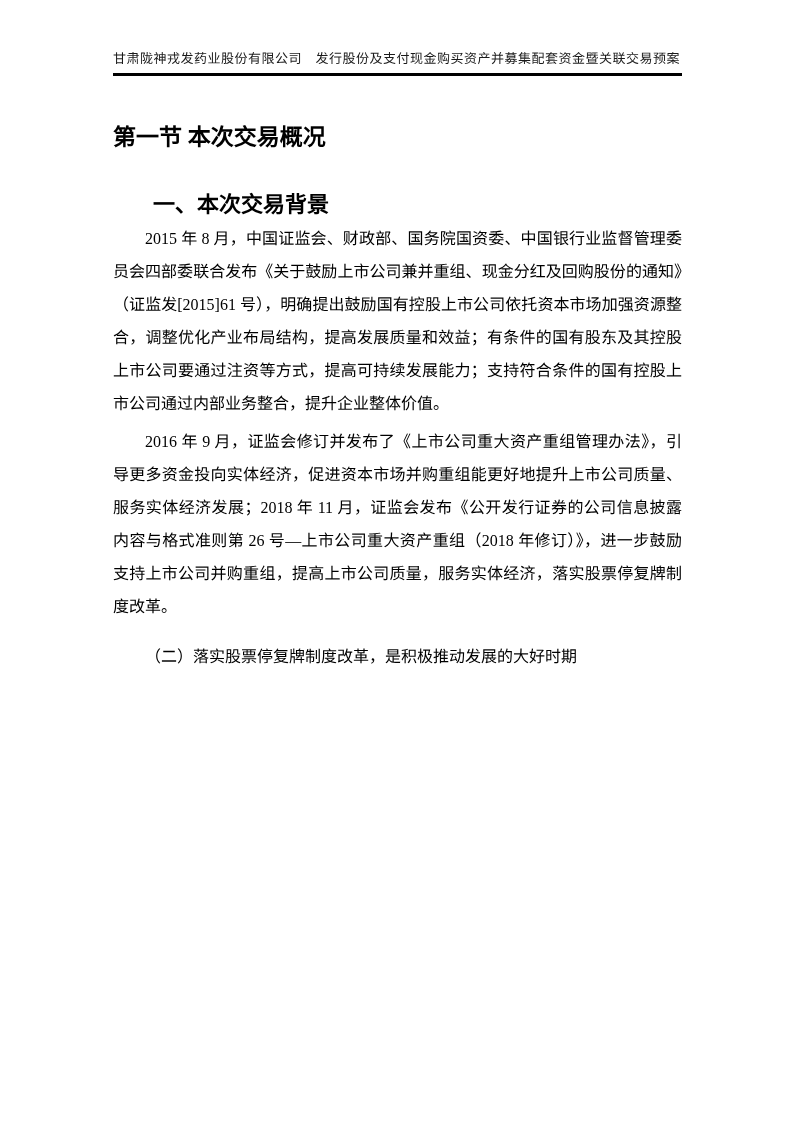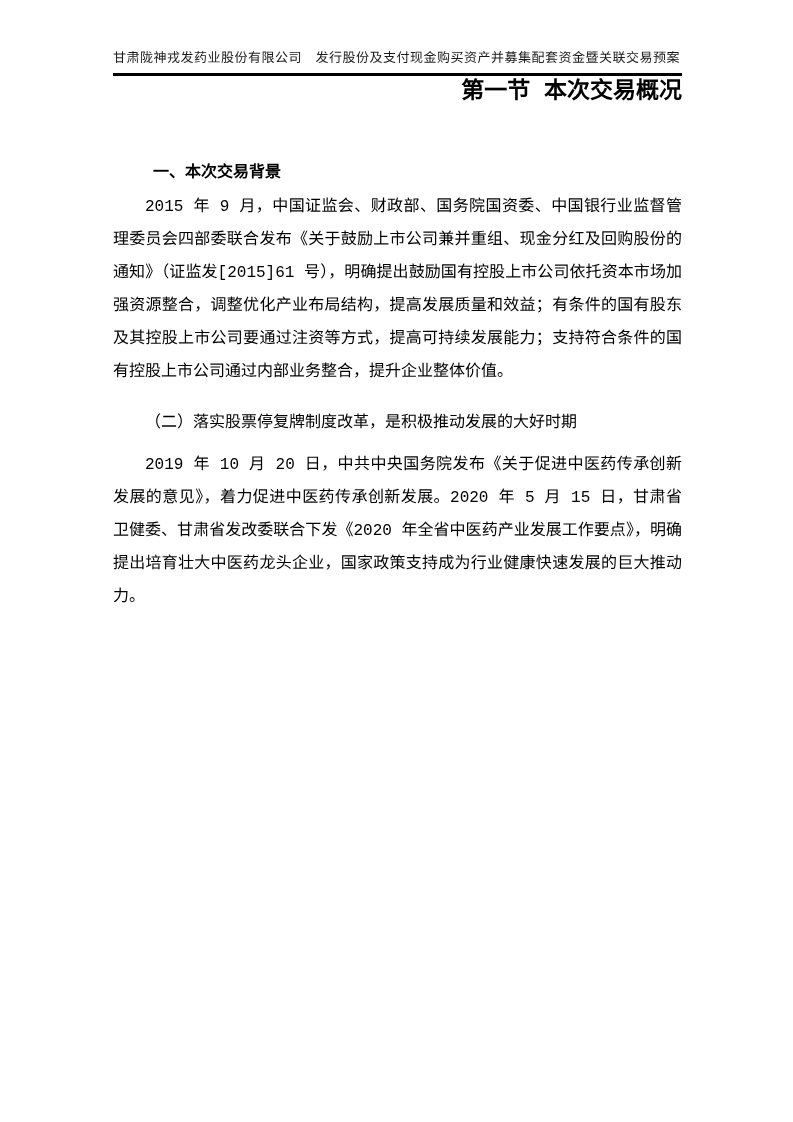--- a/index.html
+++ b/index.html
@@ -4,48 +4,49 @@
 <style>
   * { box-sizing: border-box; margin: 0; padding: 0; }
   html, body { background: #ffffff; }
   .page {
     position: relative;
     width: 793px;
     height: 866px;
     margin: 0 auto;
     background: #ffffff;
     color: #000000;
-    font-family: Liberation Mono, monospace;
+    font-family: Liberation Serif, serif;
     overflow: hidden;
   }
   .page-inner {
     padding: 50px 111px 0 113px;
   }
   .doc-header {
     font-size: 13px;
     line-height: 18px;
     white-space: nowrap;
     letter-spacing: 0.5px;
     color: #1a1a1a;
   }
   .header-rule {
     margin-top: 5px;
     height: 2px;               
     border-top: 1px solid #000;
     border-bottom: 2px solid #000;
   }
   .chapter-title {
+    margin-top: 46px;
     font-size: 23px;
     font-weight: bold;
-    text-align: right;
+    text-align: left;
     line-height: 32px;
   }
   .section-heading {
-    margin: 53px 0 0 40px;
-    font-size: 16px;
+    margin: 38px 0 0 40px;
+    font-size: 22px;
     font-weight: bold;
     line-height: 25px;
   }
   .subsection-heading {
     margin: 20px 0 14px 0;
     font-size: 16px;
     font-weight: normal;
     line-height: 24px;
     text-indent: 2em;
   }
@@ -78,24 +79,24 @@
   <div class="page-inner">
 
     <div class="doc-header">甘肃陇神戎发药业股份有限公司　发行股份及支付现金购买资产并募集配套资金暨关联交易预案</div>
     <div class="header-rule"></div>
 
     <h1 class="chapter-title">第一节 本次交易概况</h1>
 
     <h2 class="section-heading">一、本次交易背景</h2>
 
 
-    <p class="body-para">2015 年 9 月，中国证监会、财政部、国务院国资委、中国银行业监督管理委员会四部委联合发布《关于鼓励上市公司兼并重组、现金分红及回购股份的通知》（证监发[2015]61 号），明确提出鼓励国有控股上市公司依托资本市场加强资源整合，调整优化产业布局结构，提高发展质量和效益；有条件的国有股东及其控股上市公司要通过注资等方式，提高可持续发展能力；支持符合条件的国有控股上市公司通过内部业务整合，提升企业整体价值。</p>
+    <p class="body-para">2015 年 8 月，中国证监会、财政部、国务院国资委、中国银行业监督管理委员会四部委联合发布《关于鼓励上市公司兼并重组、现金分红及回购股份的通知》（证监发[2015]61 号），明确提出鼓励国有控股上市公司依托资本市场加强资源整合，调整优化产业布局结构，提高发展质量和效益；有条件的国有股东及其控股上市公司要通过注资等方式，提高可持续发展能力；支持符合条件的国有控股上市公司通过内部业务整合，提升企业整体价值。</p>
 
+    <p class="body-para">2016 年 9 月，证监会修订并发布了《上市公司重大资产重组管理办法》，引导更多资金投向实体经济，促进资本市场并购重组能更好地提升上市公司质量、服务实体经济发展；2018 年 11 月，证监会发布《公开发行证券的公司信息披露内容与格式准则第 26 号—上市公司重大资产重组（2018 年修订）》，进一步鼓励支持上市公司并购重组，提高上市公司质量，服务实体经济，落实股票停复牌制度改革。</p>
 
 
     <h3 class="subsection-heading second">（二）落实股票停复牌制度改革，是积极推动发展的大好时期</h3>
 
-    <p class="body-para">2019 年 10 月 20 日，中共中央国务院发布《关于促进中医药传承创新发展的意见》，着力促进中医药传承创新发展。2020 年 5 月 15 日，甘肃省卫健委、甘肃省发改委联合下发《2020 年全省中医药产业发展工作要点》，明确提出培育壮大中医药龙头企业，国家政策支持成为行业健康快速发展的巨大推动力。</p>
 
   </div>
 
   <div class="page-number">34</div>
 </div>
 
 </body></html>

